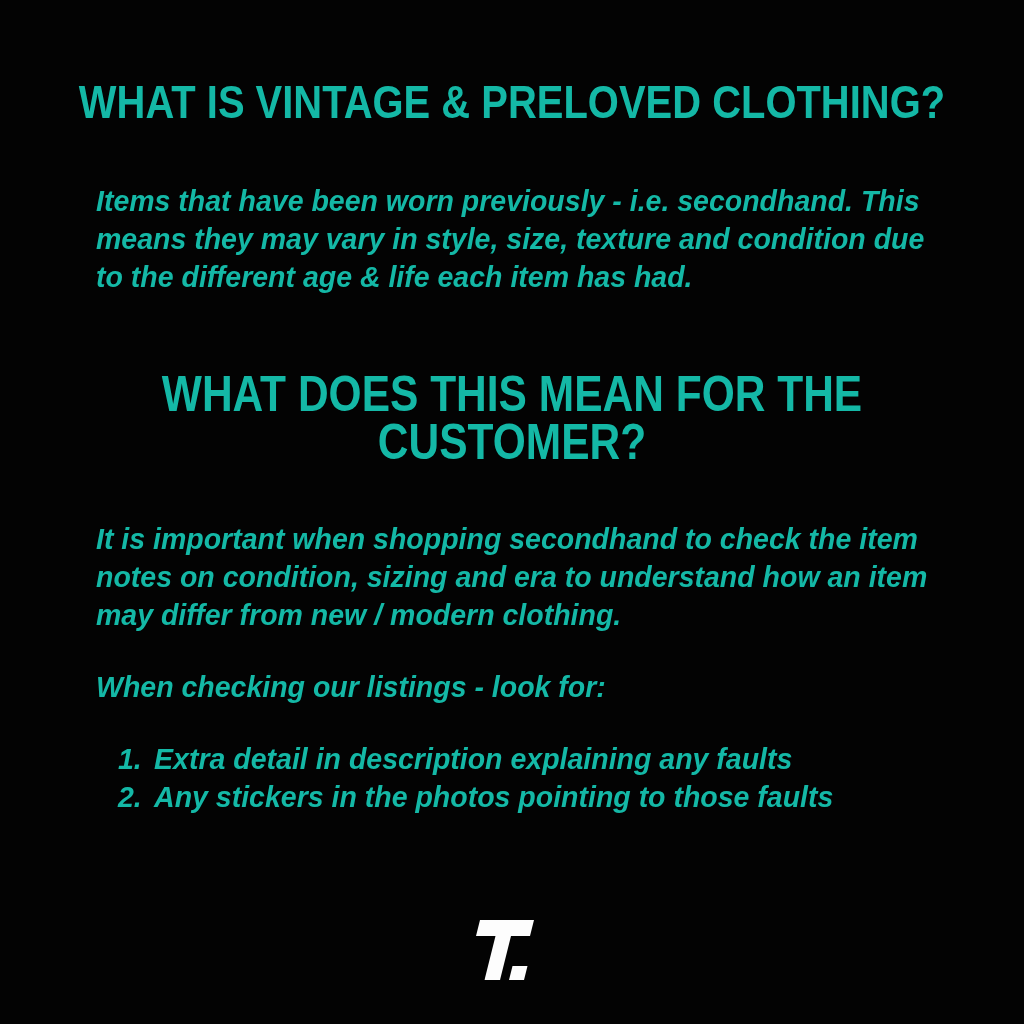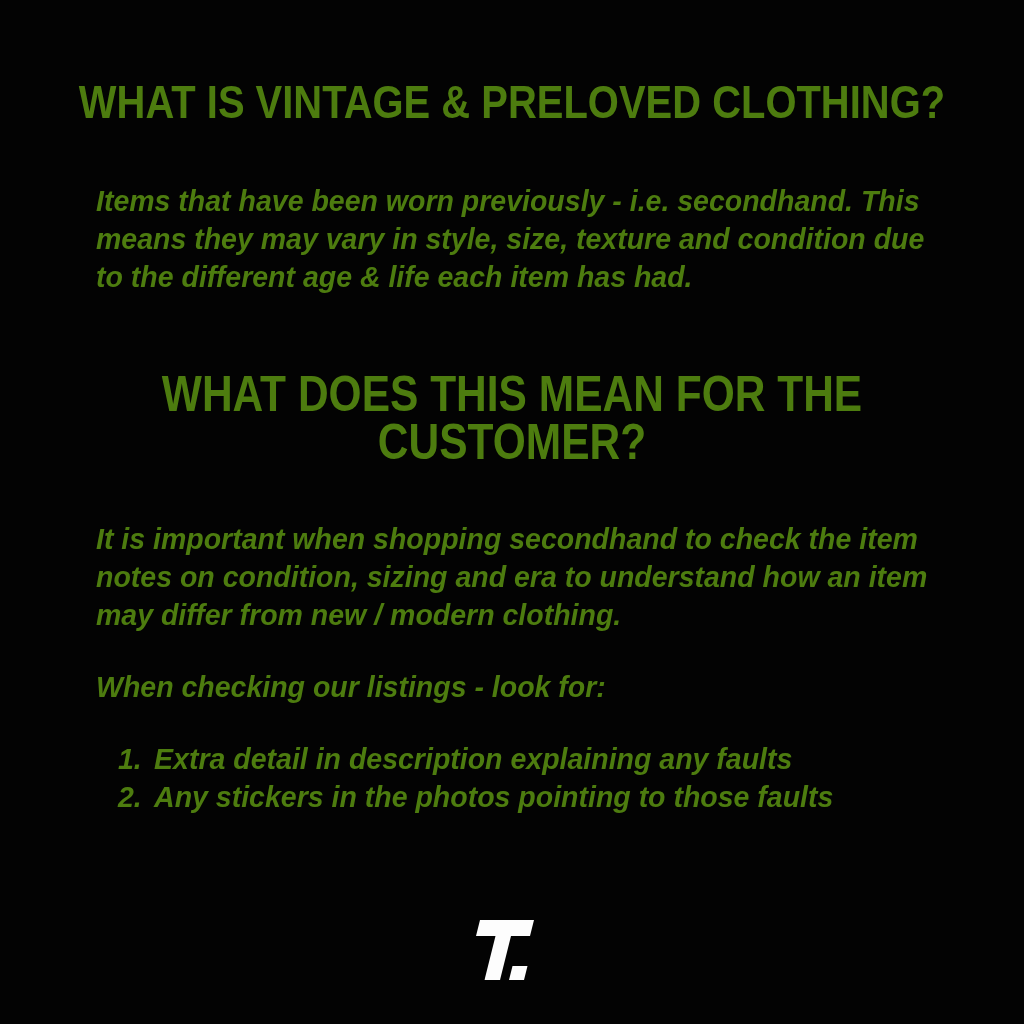--- a/index.html
+++ b/index.html
@@ -7,21 +7,21 @@
     padding: 0;
     background: #000;
   }
   .poster {
     position: relative;
     width: 1024px;
     height: 1024px;
     background: #030303;
     overflow: hidden;
     font-family: "Liberation Sans", sans-serif;
-    color: #4d7c0f;
+    color: #14b8a6;
   }
   .main-title {
     position: absolute;
     top: 76px;
     left: 0;
     right: 0;
     margin: 0;
     text-align: center;
     font-size: 47px;
     font-weight: 700;

